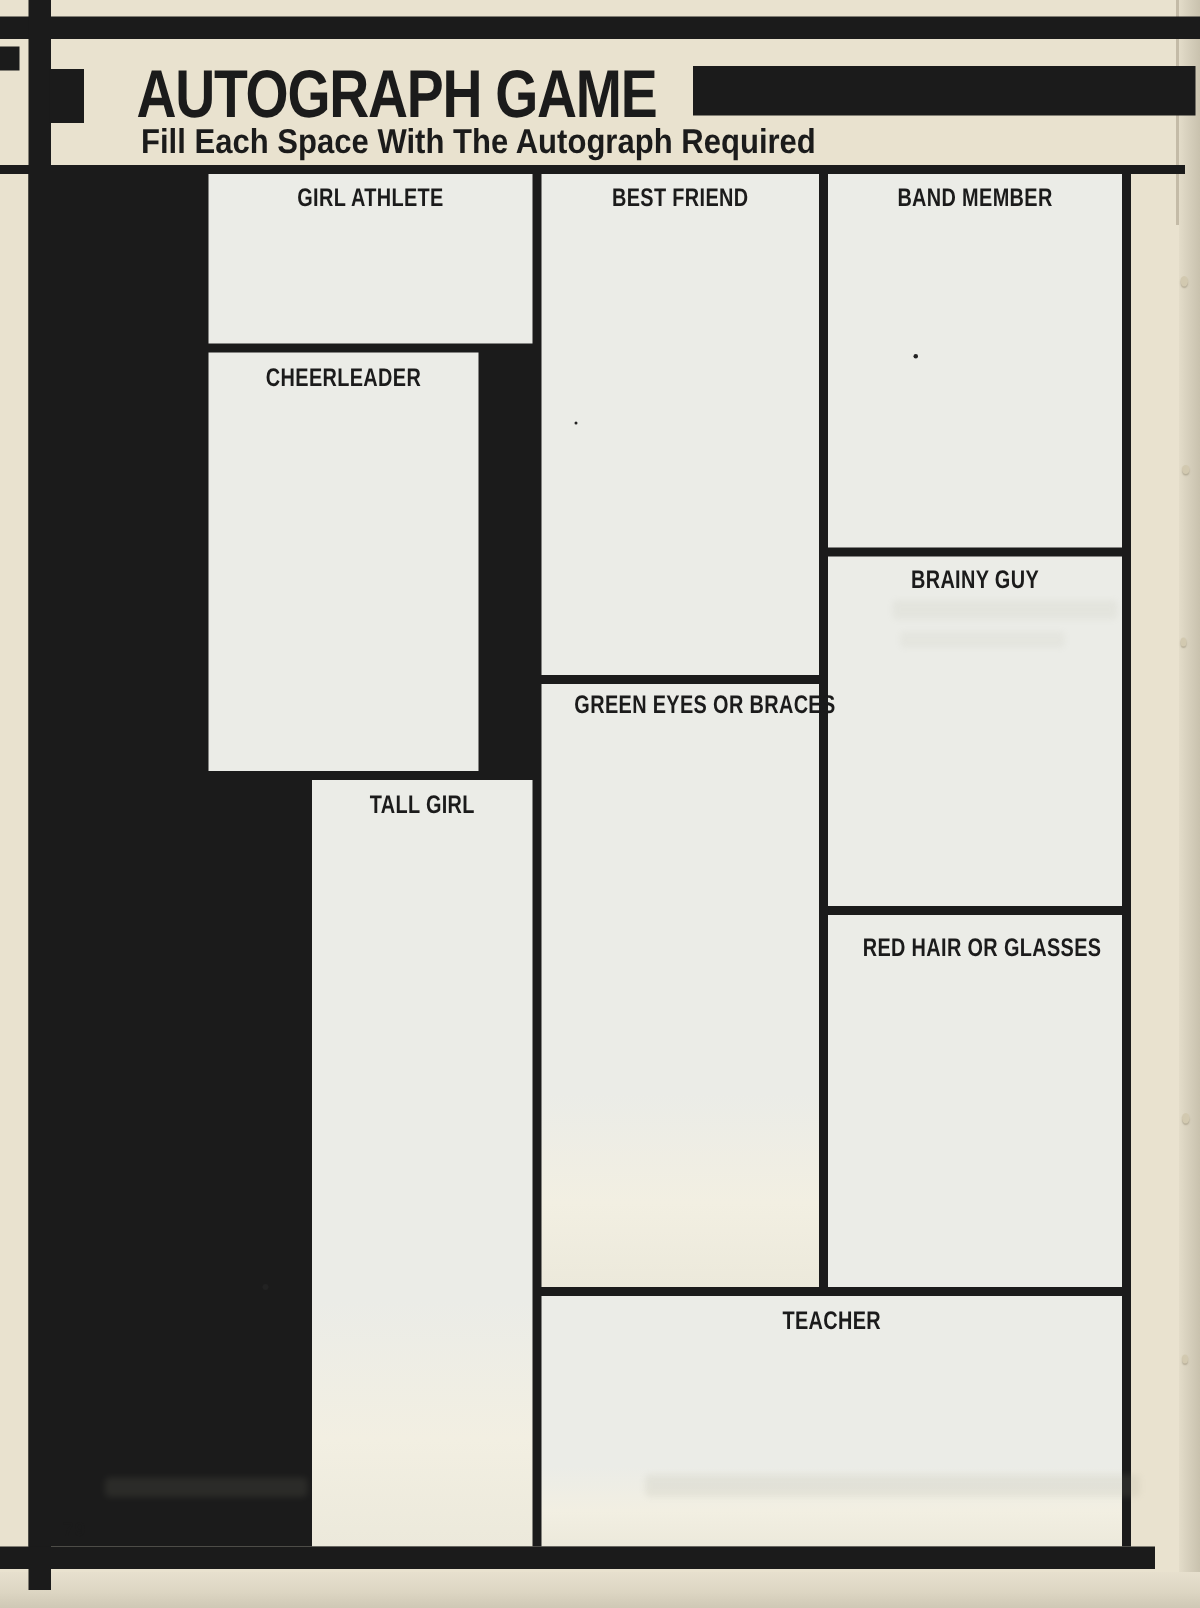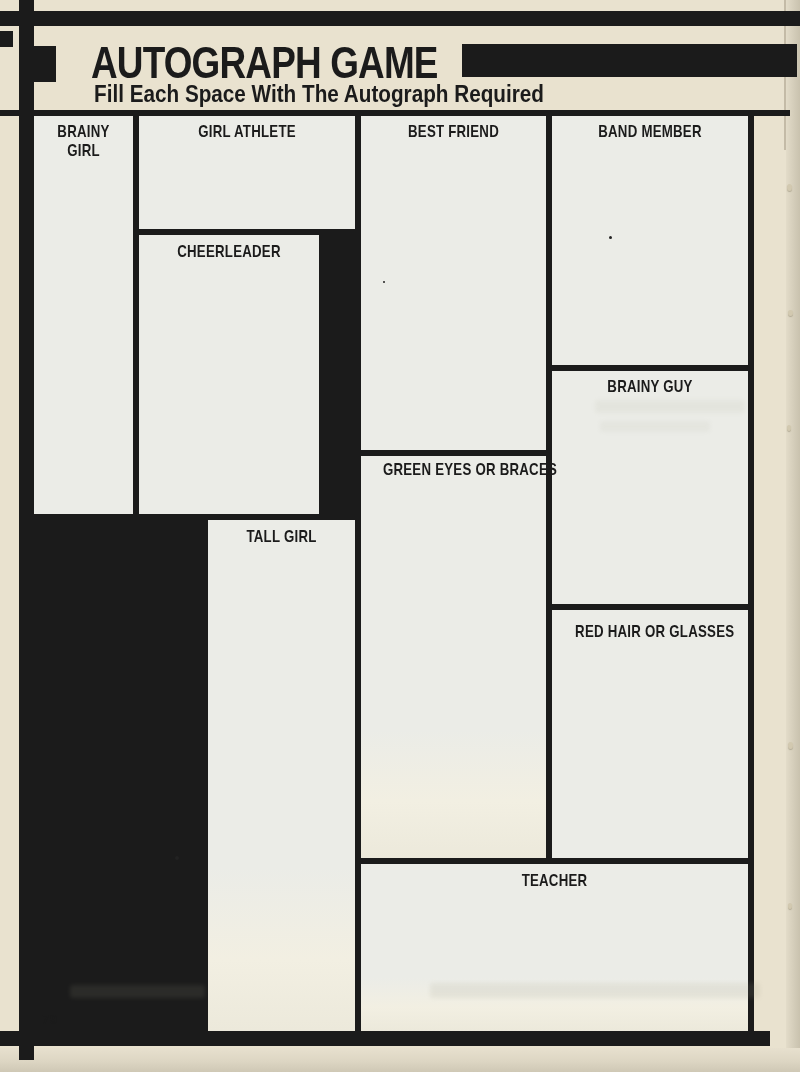--- a/index.html
+++ b/index.html
@@ -86,23 +86,20 @@
   <div class="ink top-bar"></div>
   <div class="ink left-bar"></div>
   <div class="ink corner-sq"></div>
   <div class="ink title-block"></div>
   <div class="ink title-right-bar"></div>
 
   <h1 class="title">AUTOGRAPH GAME</h1>
   <div class="subtitle">Fill Each Space With The Autograph Required</div>
 
   <div class="grid">
-    <div class="box b-brainy-girl">
-      <div class="box-label">BRAINY GIRL</div>
-    </div>
     <div class="box b-girl-athlete">
       <div class="box-label">GIRL ATHLETE</div>
     </div>
     <div class="box b-cheerleader">
       <div class="box-label">CHEERLEADER</div>
     </div>
     <div class="box b-best-friend">
       <div class="box-label">BEST FRIEND</div>
     </div>
     <div class="box b-band-member">

